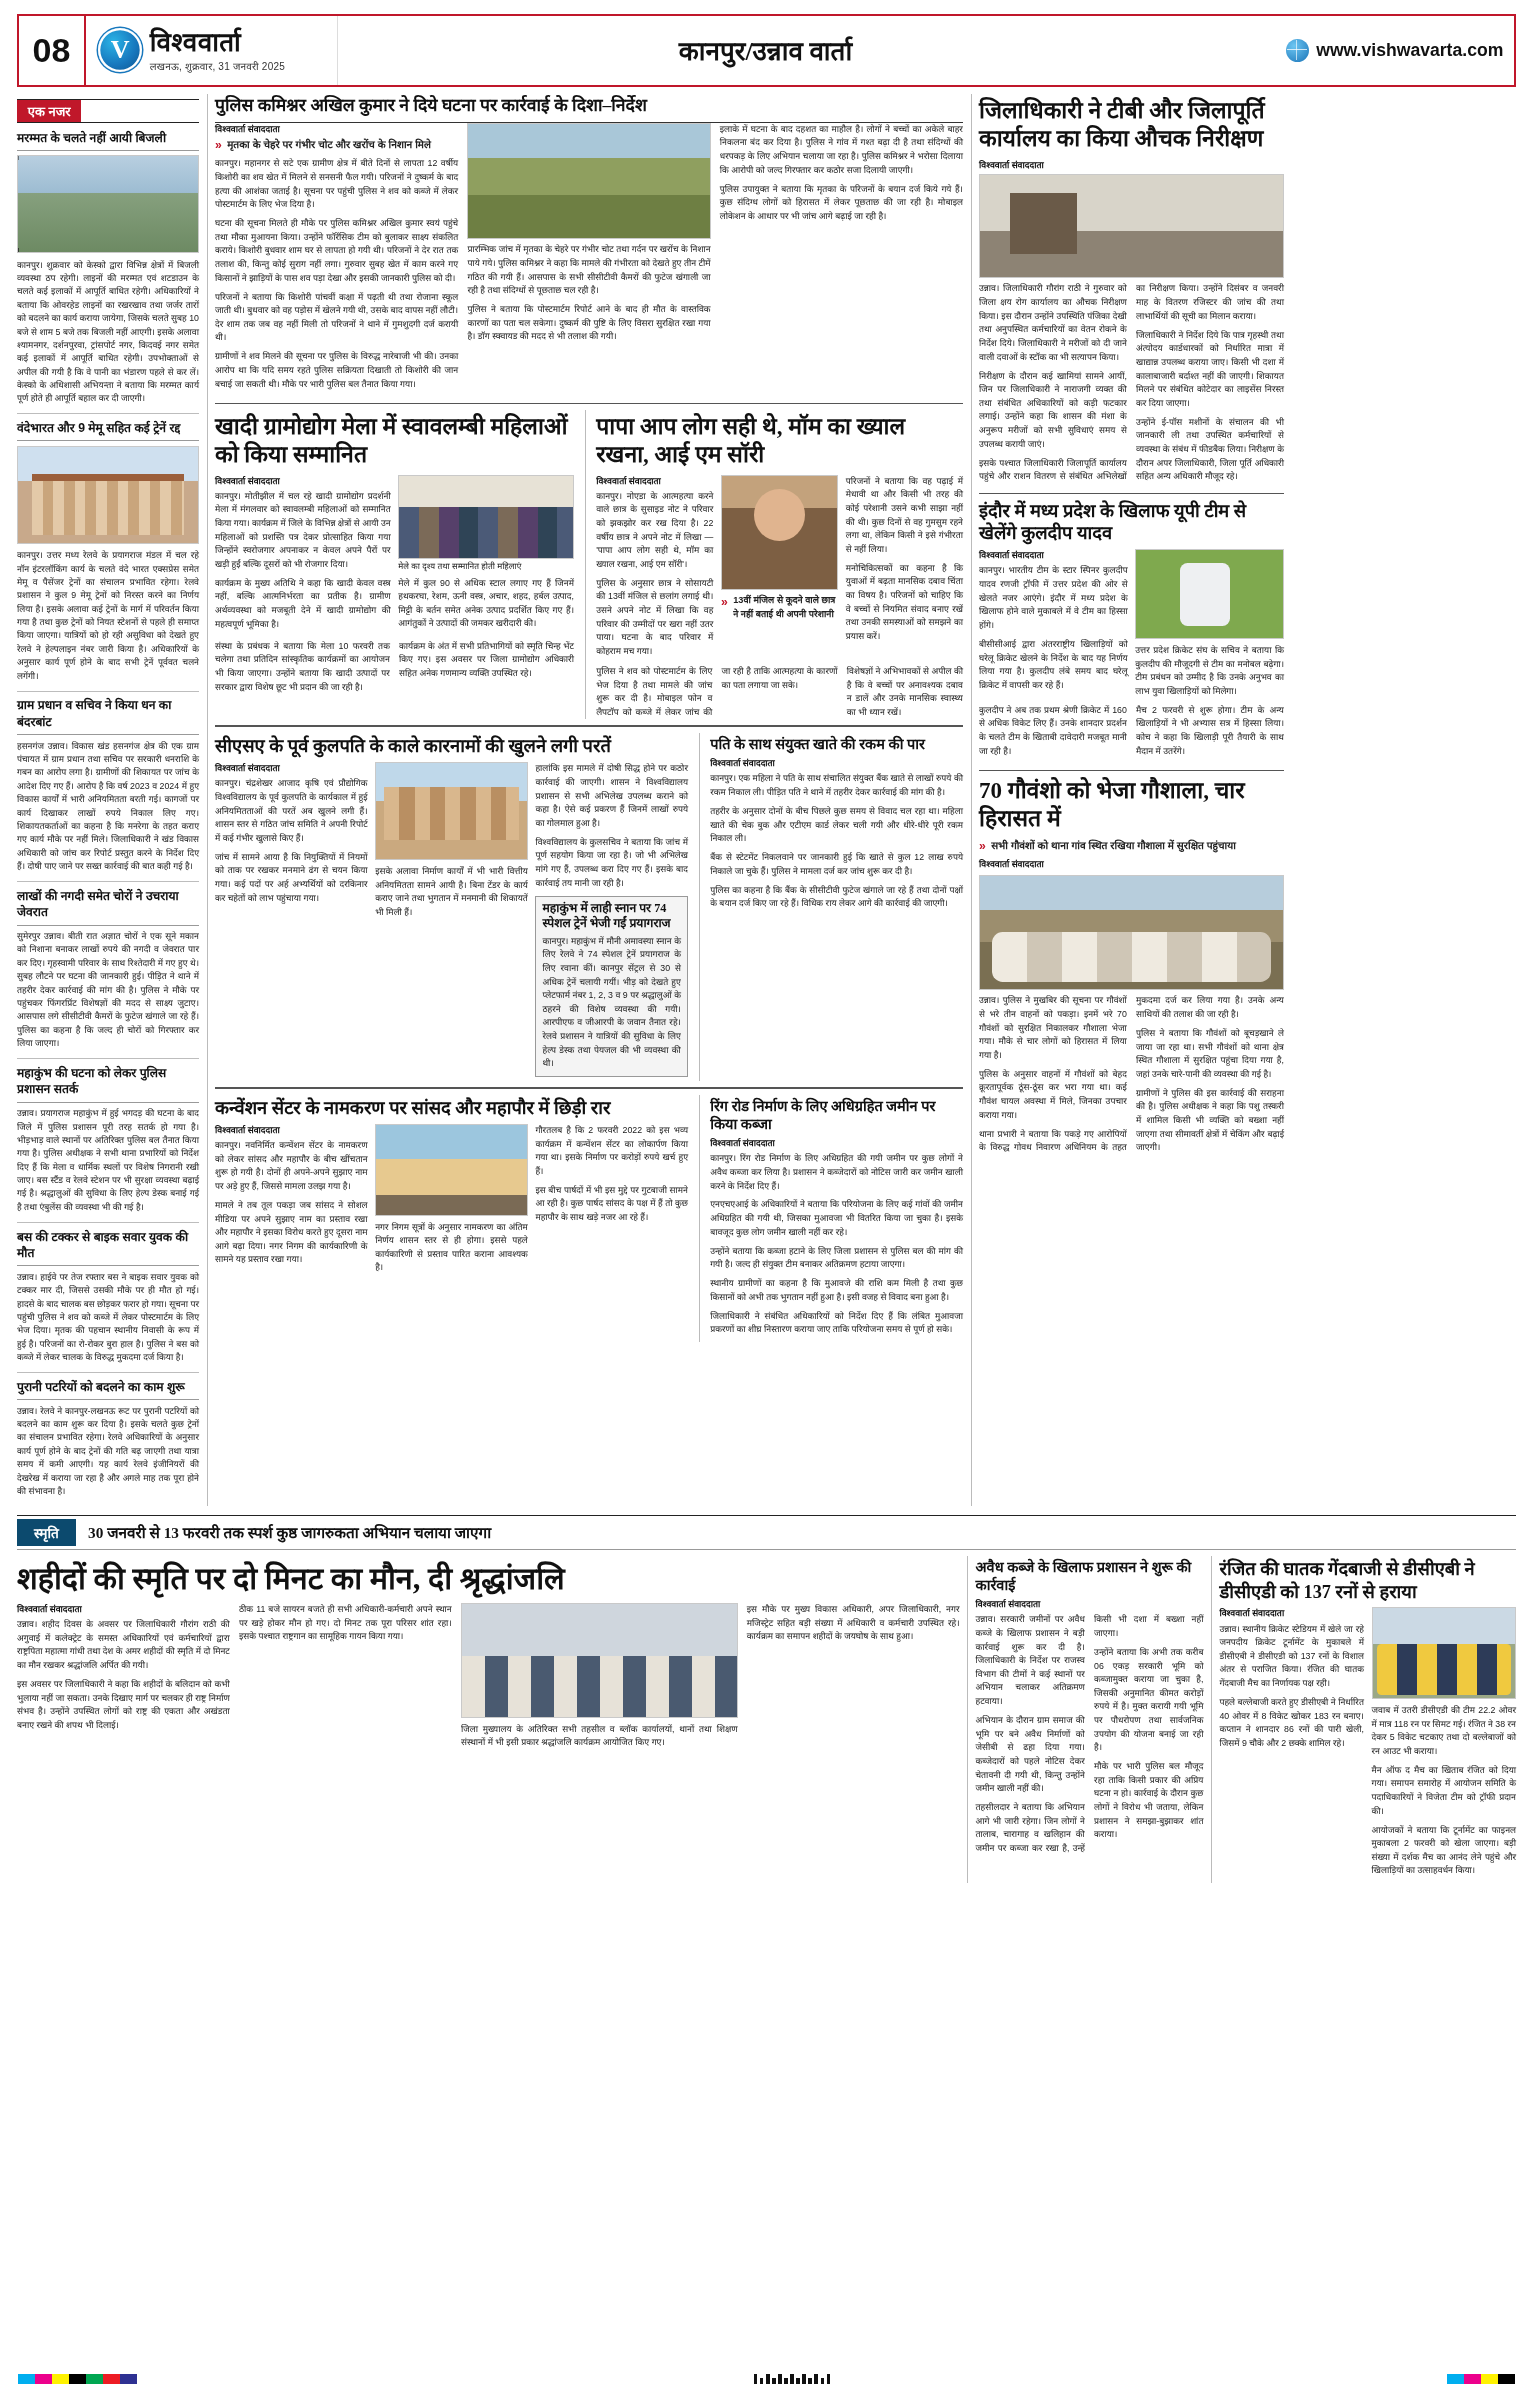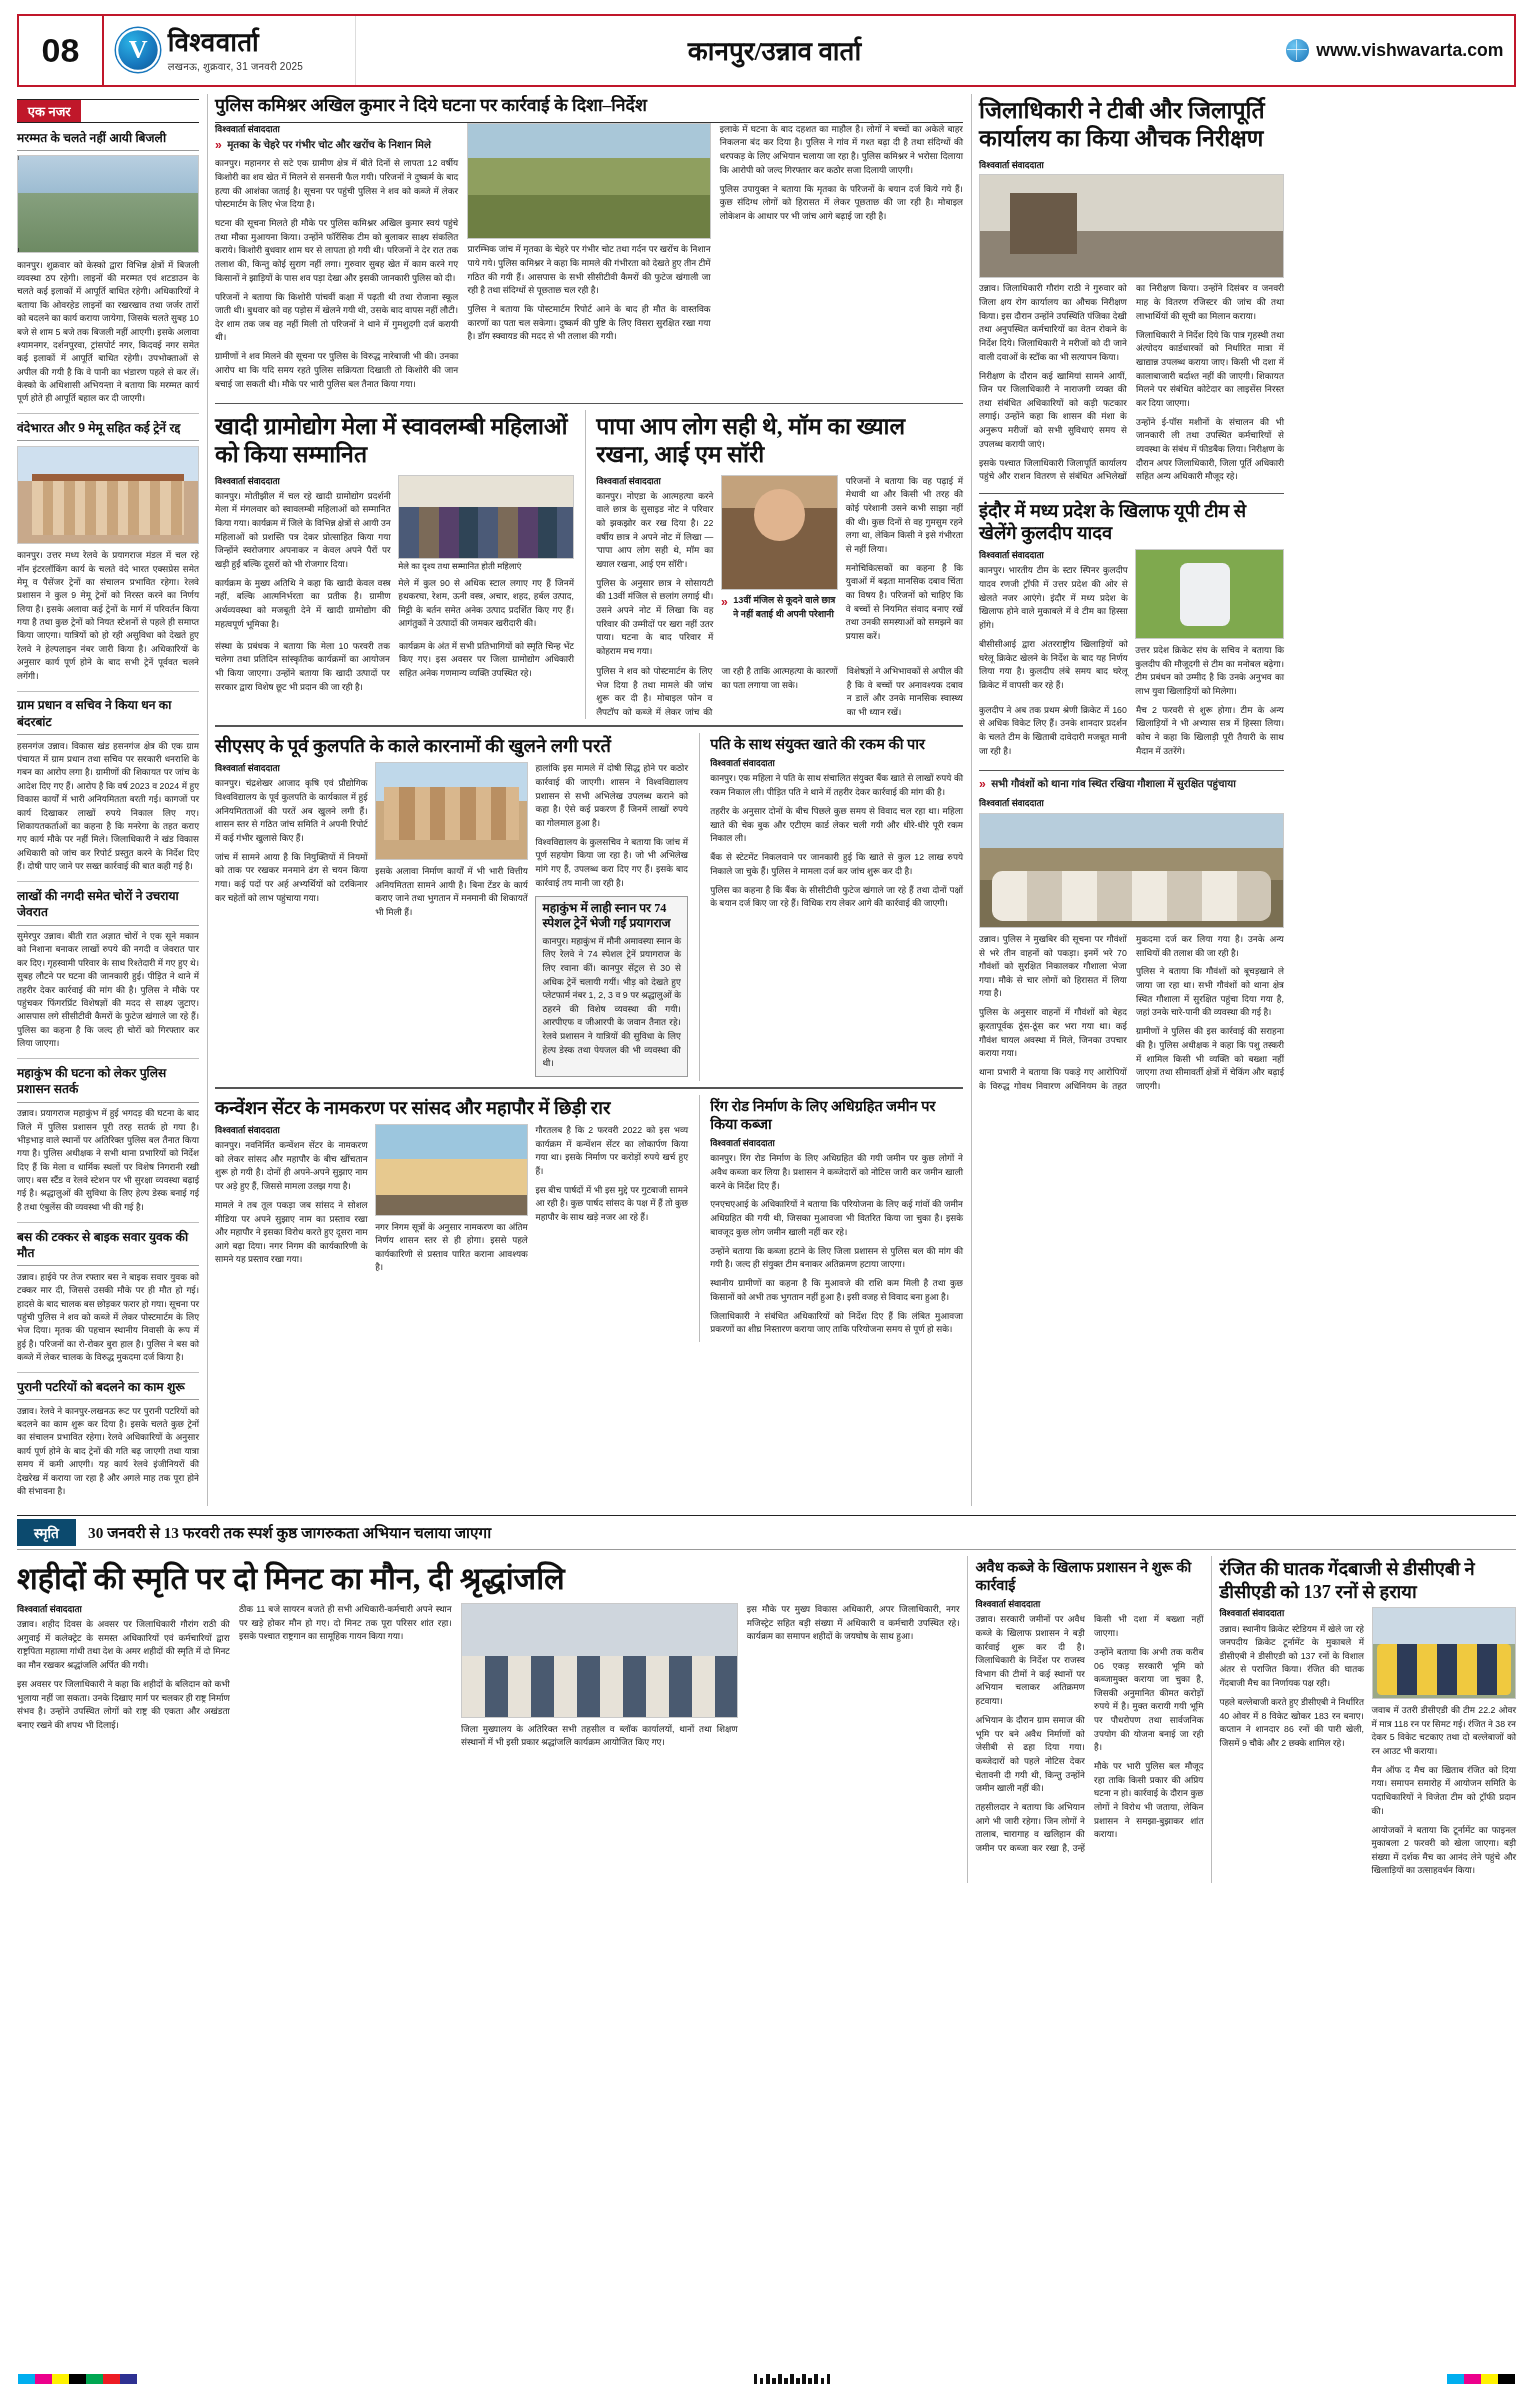--- a/index.html
+++ b/index.html
@@ -20,21 +20,21 @@
 
   
   .masthead {
     border: 2.3px solid #c0172a;
     display: flex;
     align-items: stretch;
     height: 73px;
     margin-bottom: 7.6px;
   }
   .page-number {
-    width: 85px;
+    width: 67px;
     display: flex; align-items: center; justify-content: center;
     font-size: 34px; font-weight: bold; color: #111;
     border-right: 2.3px solid #c0172a;
   }
   .logo-block {
     display: flex; align-items: center; gap: 7.6px;
     padding: 0 12.2px; border-right: 0.8px solid #ddd;
     min-width: 252px;
   }
   .logo-mark {
@@ -542,20 +542,21 @@
         </div>
         <div class="body cols2">
           <p>कुलदीप ने अब तक प्रथम श्रेणी क्रिकेट में 160 से अधिक विकेट लिए हैं। उनके शानदार प्रदर्शन के चलते टीम के खिताबी दावेदारी मजबूत मानी जा रही है।</p>
           <p>मैच 2 फरवरी से शुरू होगा। टीम के अन्य खिलाड़ियों ने भी अभ्यास सत्र में हिस्सा लिया। कोच ने कहा कि खिलाड़ी पूरी तैयारी के साथ मैदान में उतरेंगे।</p>
         </div>
       </div>
 
       <div class="hr-dark"></div>
 
       <div>
+        <div class="head-2">70 गौवंशो को भेजा गौशाला, चार हिरासत में</div>
         <div class="bullet-line">सभी गौवंशों को थाना गांव स्थित रखिया गौशाला में सुरक्षित पहुंचाया</div>
         <div class="byline">विश्ववार्ता संवाददाता</div>
         <div class="photo ph-cows" style="height:115px; margin:4.6px 0;"></div>
         <div class="body cols2">
           <p>उन्नाव। पुलिस ने मुखबिर की सूचना पर गौवंशों से भरे तीन वाहनों को पकड़ा। इनमें भरे 70 गौवंशों को सुरक्षित निकालकर गौशाला भेजा गया। मौके से चार लोगों को हिरासत में लिया गया है।</p>
           <p>पुलिस के अनुसार वाहनों में गौवंशों को बेहद क्रूरतापूर्वक ठूंस-ठूंस कर भरा गया था। कई गौवंश घायल अवस्था में मिले, जिनका उपचार कराया गया।</p>
           <p>थाना प्रभारी ने बताया कि पकड़े गए आरोपियों के विरुद्ध गोवध निवारण अधिनियम के तहत मुकदमा दर्ज कर लिया गया है। उनके अन्य साथियों की तलाश की जा रही है।</p>
           <p>पुलिस ने बताया कि गौवंशों को बूचड़खाने ले जाया जा रहा था। सभी गौवंशों को थाना क्षेत्र स्थित गौशाला में सुरक्षित पहुंचा दिया गया है, जहां उनके चारे-पानी की व्यवस्था की गई है।</p>
           <p>ग्रामीणों ने पुलिस की इस कार्रवाई की सराहना की है। पुलिस अधीक्षक ने कहा कि पशु तस्करी में शामिल किसी भी व्यक्ति को बख्शा नहीं जाएगा तथा सीमावर्ती क्षेत्रों में चेकिंग और बढ़ाई जाएगी।</p>
         </div>

